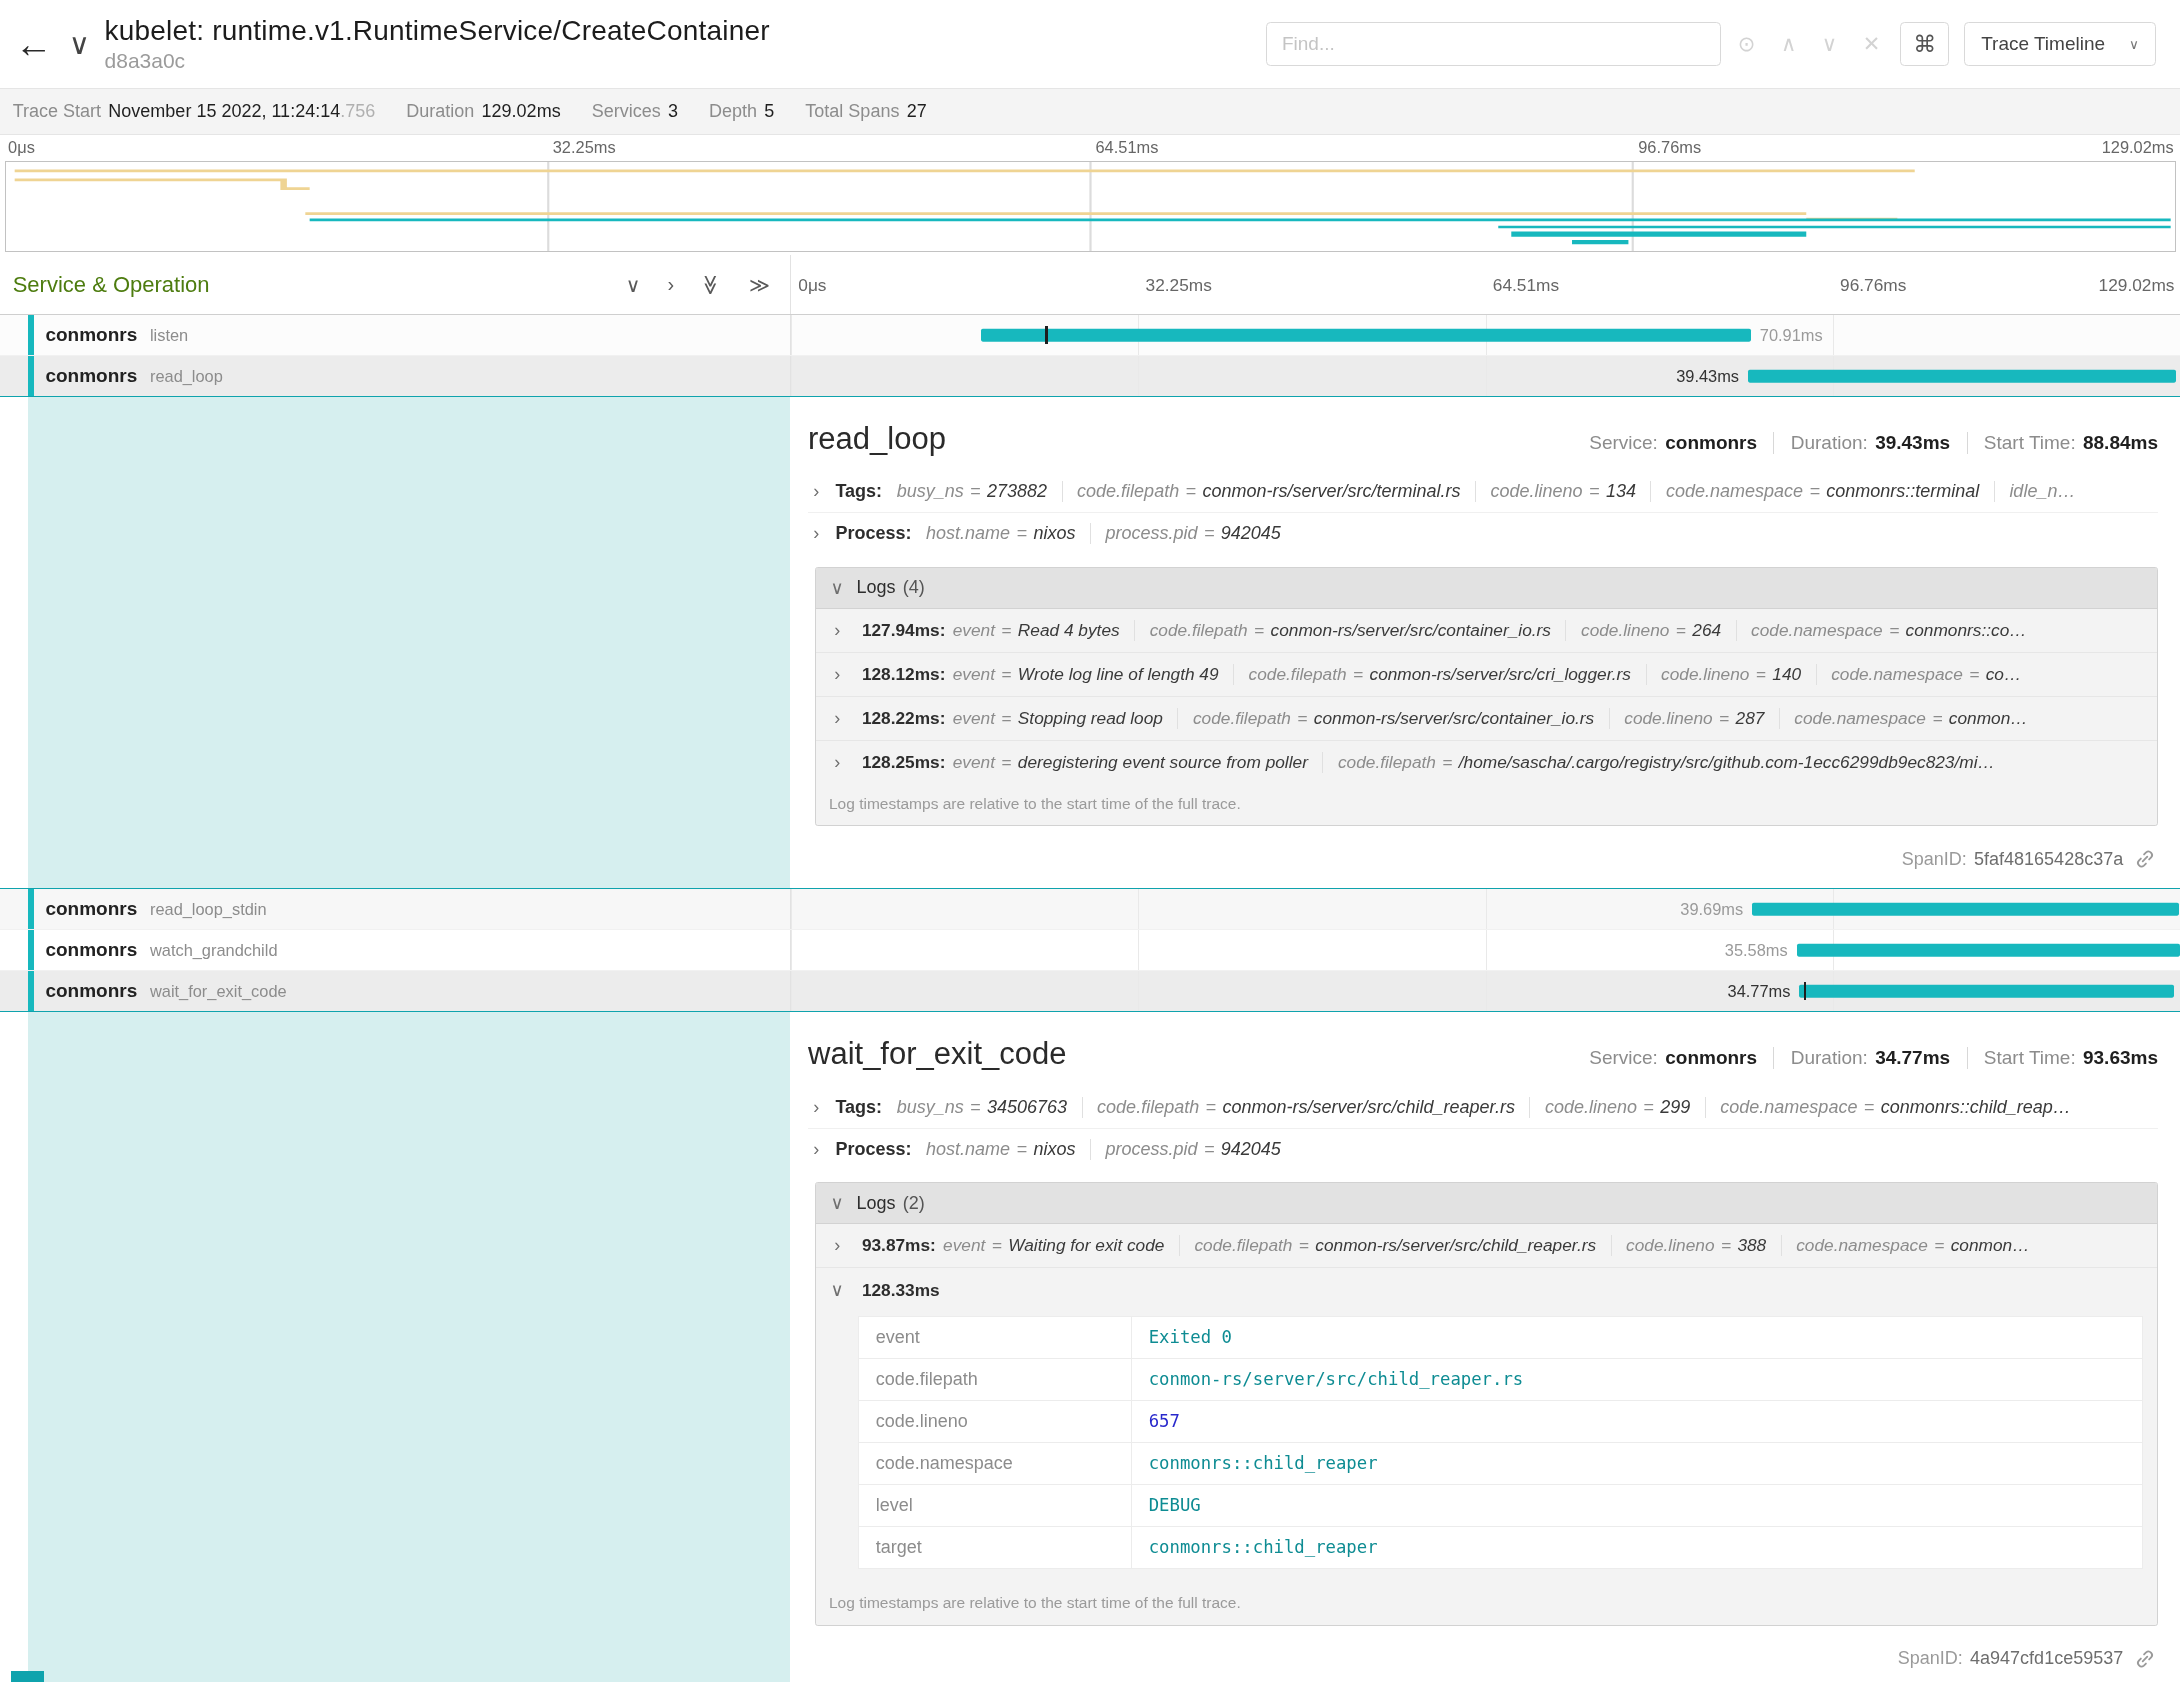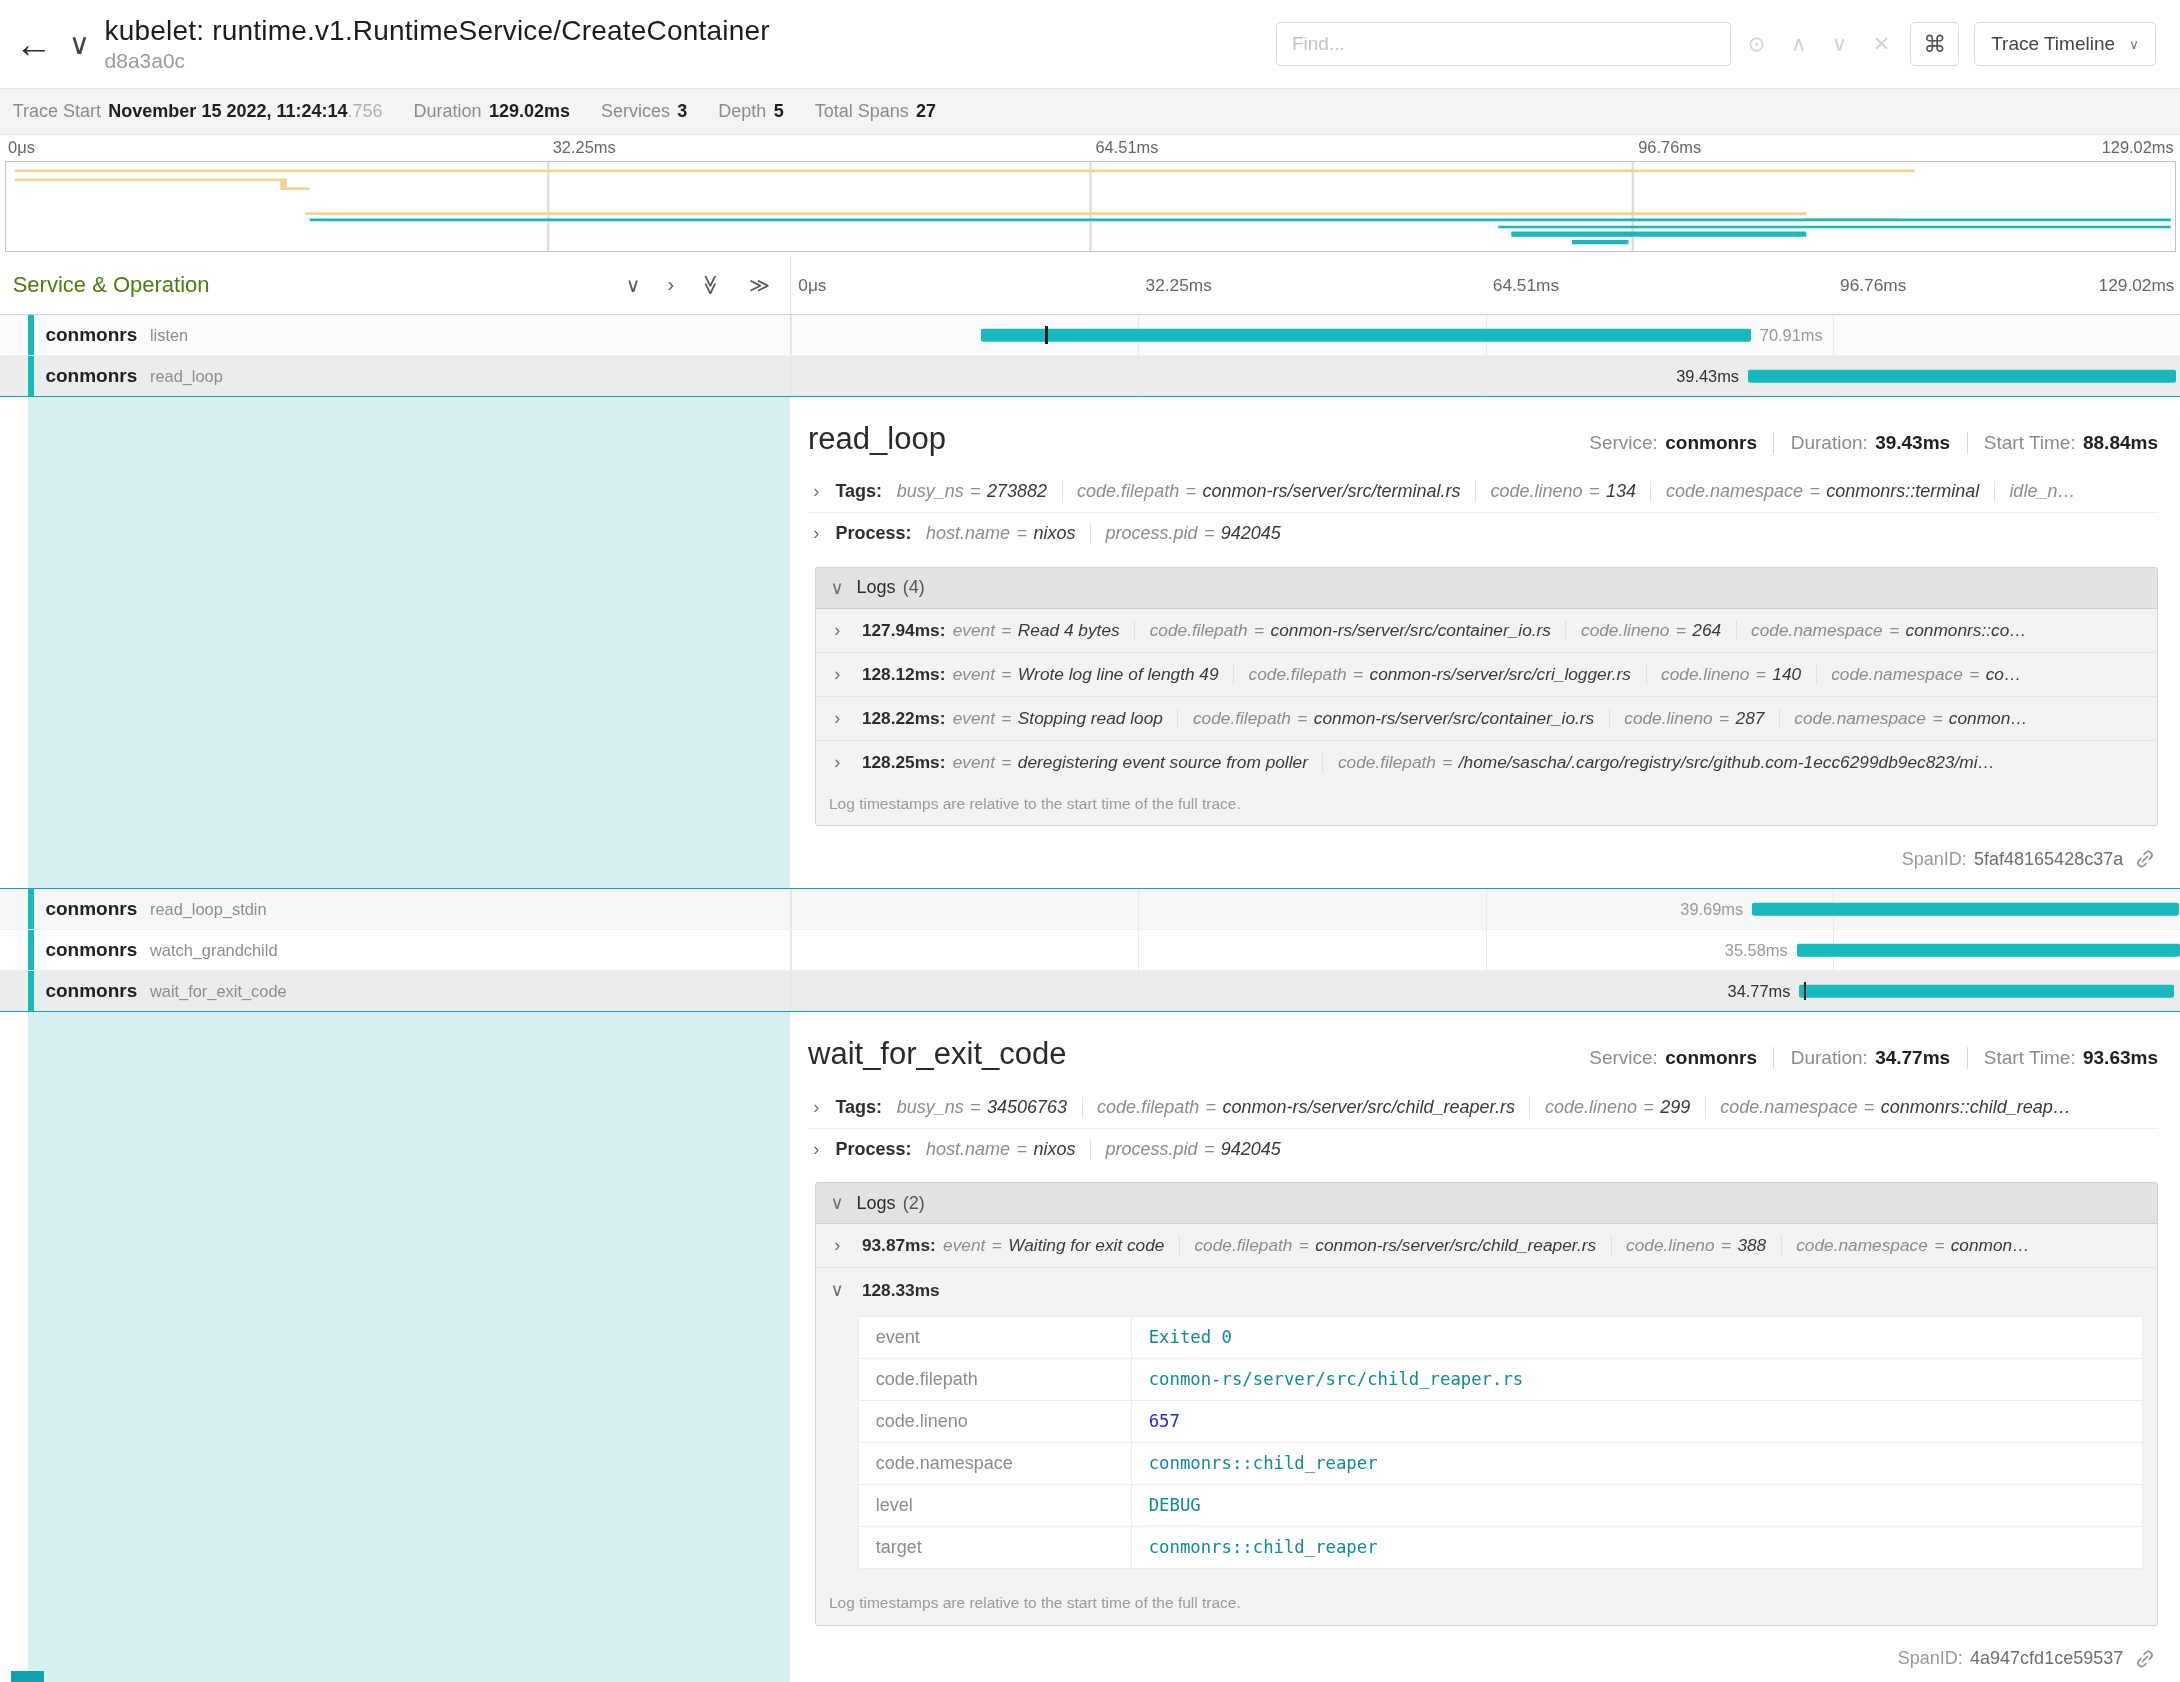--- a/index.html
+++ b/index.html
@@ -12,26 +12,26 @@
   .back-btn{width:67px;height:88px;display:flex;align-items:center;justify-content:center;font-size:38px;color:#2a2a2a;cursor:pointer;}
   .title-collapse{font-size:29px;color:#444;margin:0 5.5px 0 1.8px;cursor:pointer;}
   .title-block{display:flex;flex-direction:column;justify-content:center;margin-left:9px;}
   .trace-title{font-size:28px;color:#1c1c1c;font-weight:500;letter-spacing:0.2px;}
   .trace-id{font-size:21px;color:#9b9b9b;margin-top:2.7px;}
   .topbar-right{margin-left:auto;display:flex;align-items:center;padding-right:23.6px;}
   .find-box{width:455px;height:44px;border:0.9px solid #d9d9d9;border-radius:4.5px;padding:0 14.5px;font-size:19px;color:#555;outline:none;font-family:inherit;}
   .find-box::placeholder{color:#c4c4c4;}
   .ghost-icons{display:flex;align-items:center;gap:25.5px;color:#d3d3d3;font-size:21px;margin:0 20px 0 16.4px;}
   .cmd-btn{min-width:49px;height:44px;border:0.9px solid #d9d9d9;border-radius:4.5px;display:flex;align-items:center;justify-content:center;font-size:23px;color:#555;background:#fff;cursor:pointer;}
-  .view-btn{height:44px;border:0.9px solid #d9d9d9;border-radius:4.5px;display:flex;align-items:center;gap:14px;padding:0 16.4px;font-size:19px;color:#444;background:#fff;margin-left:14.5px;cursor:pointer;}
+  .view-btn{height:44px;border:0.9px solid #d9d9d9;border-radius:4.5px;display:flex;align-items:center;gap:24px;padding:0 16.4px;font-size:19px;color:#444;background:#fff;margin-left:14.5px;cursor:pointer;}
   .view-btn .vcaret{font-size:13.6px;color:#777;}
 
   
   .summary{height:47px;flex:0 0 47px;background:#f4f4f4;border-top:0.9px solid #e5e5e5;border-bottom:0.9px solid #e5e5e5;display:flex;align-items:center;padding:0 12.7px;font-size:18px;color:#8c8c8c;}
-  .summary b{color:#1f1f1f;font-weight:bold;margin-left:7.3px;}
+  .summary b{color:#1f1f1f;font-weight:normal;margin-left:7.3px;}
   .summary .frac{color:#b0b0b0;}
   .sgap{width:31px;flex:0 0 31px;}
 
   
   .minimap{flex:0 0 120px;position:relative;padding:25.5px 4.5px 0 4.5px;}
   .mm-ticks{position:absolute;top:2.7px;left:4.5px;right:4.5px;height:22px;font-size:16.4px;color:#666;}
   .mm-ticks span{position:absolute;top:0;white-space:nowrap;}
   .mm-canvas{position:relative;height:91px;border:0.9px solid #c2c2c2;background:#fff;}
   .mm-canvas svg{display:block;width:100%;height:100%;}
 

